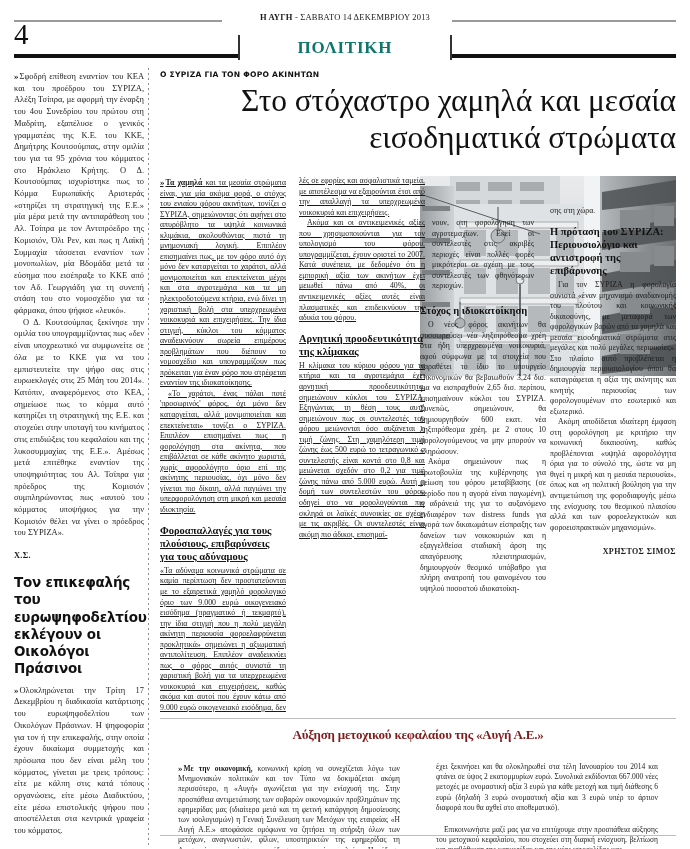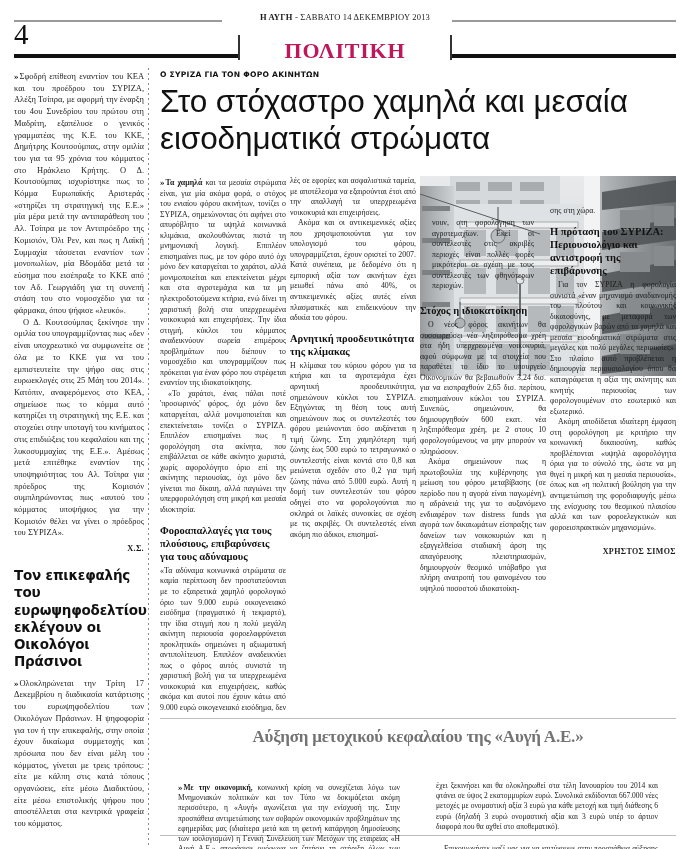--- a/index.html
+++ b/index.html
@@ -76,23 +76,23 @@
     left: 450px; top: 35px;
     width: 1.5px; height: 25px;
     background: #333;
   }
   .section-title {
     position: absolute;
     left: 240px; width: 210px; top: 38px;
     text-align: center;
     font-family: "Liberation Serif", serif;
     font-weight: bold;
-    font-size: 22px;
+    font-size: 17px;
     letter-spacing: 0.8px;
-    color: #be185d;
+    color: #0f766e;
   }
 
   
   .sidebar {
     position: absolute;
     left: 14px; top: 70px;
     width: 130px;
     height: 775px;
   }
   .sidebar-divider {
@@ -125,58 +125,59 @@
     font-weight: bold;
     font-size: 9px;
     letter-spacing: -1px;
     margin-right: 2px;
   }
   .lead-in { font-weight: bold; }
   .sig {
     font-family: "Liberation Serif", serif;
     font-size: 8.3px;
     font-weight: bold;
-    text-align: right;
-    margin-top: 5px;
+    margin-top: 12px;
     letter-spacing: 0.3px;
   }
   .side-block-2 { margin-top: 14px; }
 
   
   .main {
     position: absolute;
     left: 160px; top: 70px;
     width: 516px;
   }
   .kicker {
     font-family: "DejaVu Sans", sans-serif;
     font-weight: bold;
     font-size: 7.6px;
     letter-spacing: 0.25px;
     color: #111;
     margin: 0 0 4px 0;
   }
   .headline {
-    font-family: Liberation Sans, sans-serif;
+    font-family: Liberation Serif, serif;
     font-weight: normal;
     font-size: 31.5px;
     line-height: 1.16;
     color: #111;
     margin: 0 0 12px 0;
     letter-spacing: -0.1px;
+    text-align: right;
   }
 
   
   .art-cols {
     position: absolute;
     left: 160px; top: 176px;
     width: 516px; height: 536px;
     display: grid;
     grid-template-columns: 126px 126px 126px 126px;
-    column-gap: 4px;
+    column-gap: 13px;
+    text-decoration: underline;
   }
   .col { position: relative; overflow: hidden; }
   .col p {
     font-family: "Liberation Serif", serif;
     font-size: 7.85px;
     line-height: 1.345;
     text-align: justify;
     color: #1b1b1b;
     margin: 0;
     hyphens: auto;
@@ -221,24 +222,24 @@
     left: 160px; top: 718px;
     width: 516px; height: 118px;
     background: #ffffff;
     border-top: 1px solid #bdbdbd;
     border-bottom: 1px solid #bdbdbd;
     padding: 6px 6px 6px 6px;
   }
   .bb-title {
     font-family: "Liberation Serif", serif;
     font-weight: bold;
-    font-size: 17px;
+    font-size: 13px;
     text-align: center;
-    color: #737373;
-    margin: 2px 0 22px 0;
+    color: #7f1d1d;
+    margin: 2px 0 7px 0;
     letter-spacing: -0.2px;
   }
   .bb-cols {
     display: grid;
     grid-template-columns: 1fr 1fr;
     column-gap: 12px;
   }
   .bb-cols p {
     font-family: "Liberation Serif", serif;
     font-size: 7.5px;

